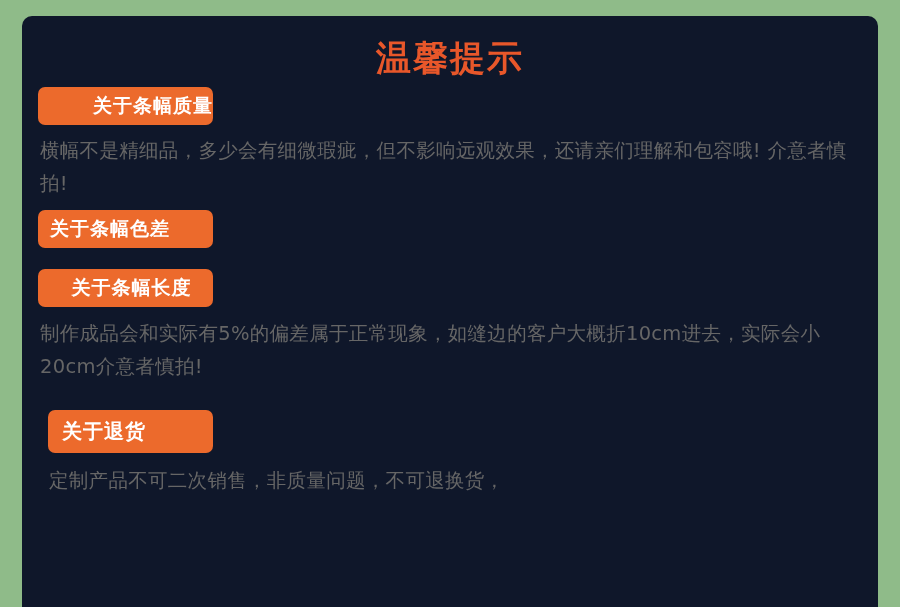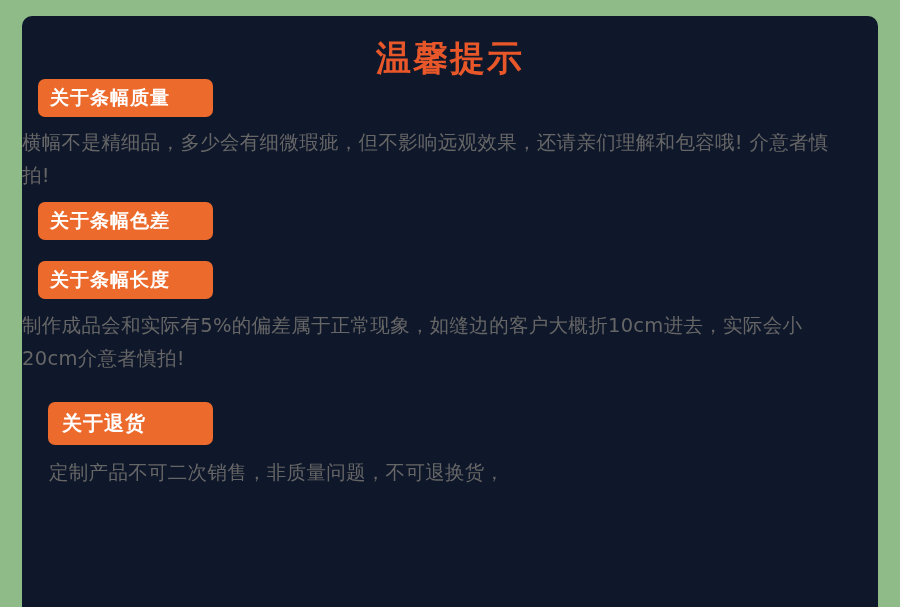--- a/index.html
+++ b/index.html
@@ -89,34 +89,35 @@
     color: #666666;
     font-size: 19.5px;
     line-height: 33px;
     letter-spacing: 0.3px;
     margin: 0;
     padding: 0;
     white-space: pre-line;
   }
 
   .para-std {
+    margin-left: 18px;
     margin-right: 30px;
   }
 
   .para-indent {
     margin-left: 27px;
     margin-right: 30px;
   }
 
   
-  .sec1 .badge-std { margin-top: 0; }
+  .sec1 .badge-std { margin-top: 8px; text-align: right; }
   .sec1 .para { margin-top: 9px; }
   .sec2 .badge-std { margin-top: 10px; }
   .sec2 .para { margin-top: 16px; }
-  .sec3 .badge-std { margin-top: 21px; }
+  .sec3 .badge-std { margin-top: 21px; text-align: center; }
   .sec3 .para { margin-top: 10px; }
   .sec4 .badge-wide { margin-top: 27px; }
   .sec4 .para { margin-top: 11px; }
 </style>
 </head>
 <body>
 
 <div id="page">
   <div id="panel">
 

